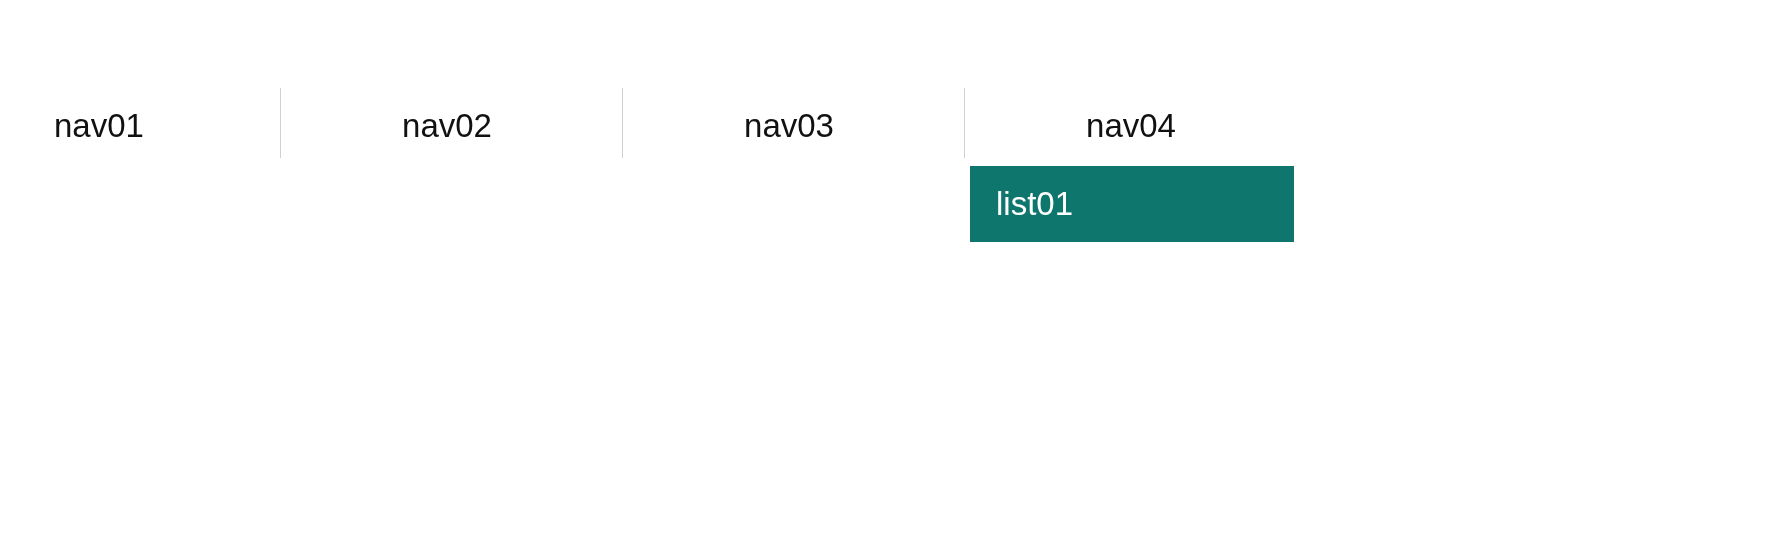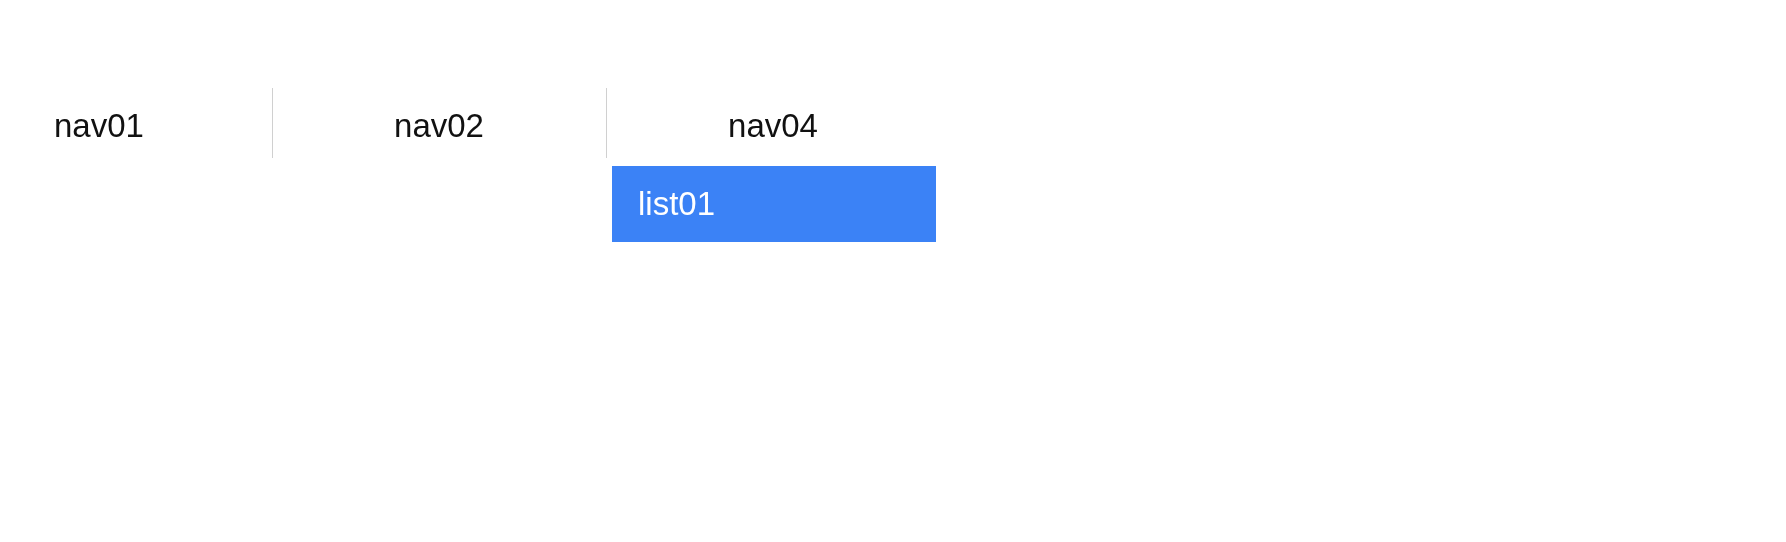--- a/index.html
+++ b/index.html
@@ -11,20 +11,21 @@
       font-family: "Helvetica Neue", Helvetica, Arial, sans-serif;
       background: #ffffff;
       width: 1786px;
       height: 542px;
       overflow: hidden;
     }
     .nav-bar {
       display: flex;
       padding-top: 88px;
       padding-left: 0;
+      gap: 8px;
     }
     .nav-item {
       position: relative;
       flex: 0 0 334px;
       text-align: center;
       font-size: 33px;
       color: #111;
       line-height: 1.2;
       padding: 18px 0;
       cursor: pointer;
@@ -44,21 +45,21 @@
       padding-left: 54px;
     }
     .dropdown {
       position: absolute;
       top: 78px;
       left: 6px;
       right: 4px;
       width: auto;
     }
     .dropdown-item {
-      background: #3b82f6;
+      background: #0f766e;
       color: #ffffff;
       font-size: 33px;
       text-align: left;
       padding: 18px 26px;
       border-bottom: 2px solid #ffffff;
       cursor: pointer;
     }
     .dropdown-item:last-child {
       border-bottom: none;
     }
@@ -70,20 +71,23 @@
 <body>
 
 <nav class="nav-bar">
   <div class="nav-item first">
     <span class="nav-label">nav01</span>
   </div>
   <div class="nav-item">
     <span class="nav-label">nav02</span>
   </div>
   <div class="nav-item">
+    <span class="nav-label">nav03</span>
+  </div>
+  <div class="nav-item">
     <span class="nav-label">nav04</span>
     <div class="dropdown">
       <div class="dropdown-item">
         <span>list01</span>
       </div>
     </div>
   </div>
 </nav>
 
 </body></html>

